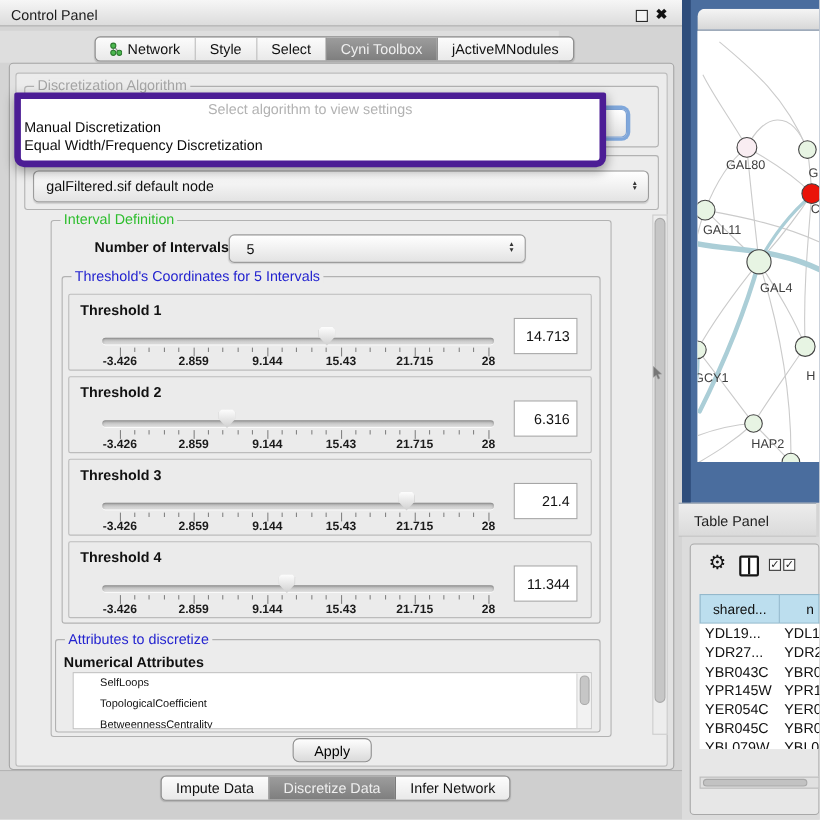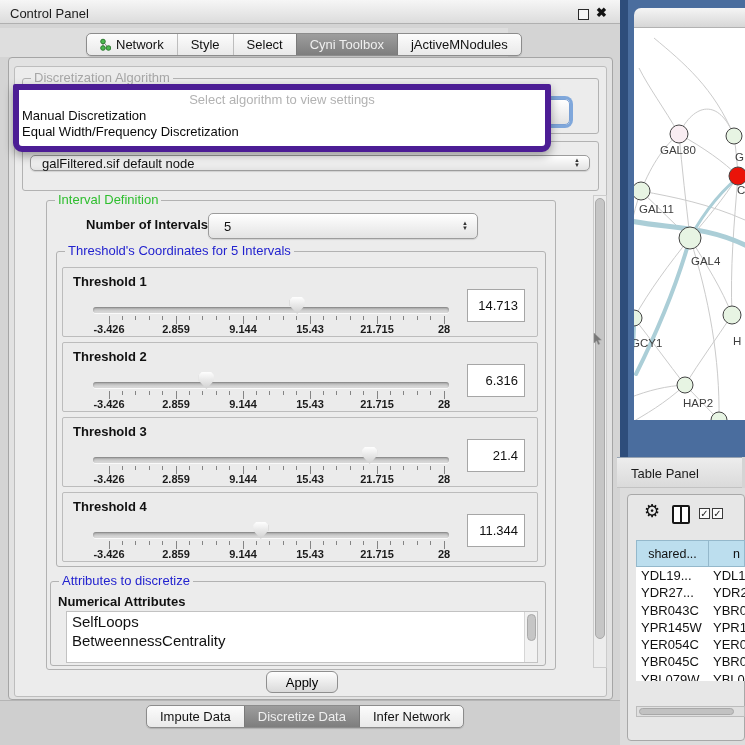--- a/index.html
+++ b/index.html
@@ -38,21 +38,21 @@
   
   .tbox{position:relative;width:476px;height:70px;border:1px solid #bcbcbc;border-radius:2px;background:#ebebeb;margin-bottom:5px}
   .tname{position:absolute;left:10px;top:6px;font-weight:bold;font-size:13px}
   .track{position:absolute;left:30px;top:39px;width:356px;height:6px;border-radius:3px;background:linear-gradient(#b4b4b4,#dfdfdf);box-shadow:inset 0 1px 2px rgba(0,0,0,.3),0 1px 0 #fafafa}
   .thumb{position:absolute;top:29px;width:15px;height:17px;background:linear-gradient(#fefefe,#d0d0d0);clip-path:polygon(0% 18%,18% 0%,82% 0%,100% 18%,100% 52%,50% 100%,0% 52%);filter:drop-shadow(0 1px 1px rgba(0,0,0,.55))}
   .tick{position:absolute;width:1px;background:#848484}
   .tlab{position:absolute;top:55px;width:54px;margin-left:-27px;text-align:center;font-size:11px;font-weight:bold;color:#1b1b1b;white-space:nowrap}
   .tval{position:absolute;left:404px;top:21px;width:58px;height:33px;border:1px solid #a6a6a6;background:#fff;font:13px "Liberation Sans",sans-serif;text-align:right;padding:0 6px;color:#111}
 
   .list{position:absolute;background:#fff;border:1px solid #c2c2c2;overflow:hidden}
-  .litem{padding-left:5px;line-height:19px;font-size:15px;white-space:nowrap}
+  .litem{padding-left:24px;line-height:19px;font-size:10px;white-space:nowrap}
 
   .vtrack{position:absolute;background:#ededed;border:1px solid #cccccc}
   .vthumb{position:absolute;background:#c6c6c6;border:1px solid #a9a9a9;border-radius:5px}
 
   .btn{position:absolute;border:1px solid #8f8f8f;border-radius:6px;background:linear-gradient(#fefefe,#dadada);font-size:13px;text-align:center}
 
   .bottomstrip{left:0;top:700px;width:620px;height:45px;background:#cfcfcf;border-top:1px solid #b5b5b5}
 
   
   .blueframe{left:620px;top:0;width:125px;height:457px;background:#4a6d9e}
@@ -123,21 +123,21 @@
 
 <div class="abs popup">
   <div class="pophint">Select algorithm to view settings</div>
   <div class="popopt" style="top:18px;font-weight:normal">Manual Discretization</div>
   <div class="popopt" style="top:34px">Equal Width/Frequency Discretization</div>
 </div>
 
 <div class="group" style="left:22px;top:141px;width:577px;height:50px">
   <span class="gtitle" style="left:8px;top:-8px;color:#111">Table Data</span>
 </div>
-<div class="combo" style="left:30px;top:155px;width:560px;height:16px">
+<div class="combo" style="left:30px;top:155px;width:560px;height:29px">
   <span class="cval">galFiltered.sif default node</span>
   <span class="stepper">▲<span>▼</span></span>
 </div>
 
 <div class="vtrack" style="left:593px;top:195px;width:14px;height:473px">
   <div class="vthumb" style="left:1px;top:2px;width:10px;height:441px"></div>
 </div>
 
 <div class="group" style="left:46px;top:200px;width:510px;height:470px">
   <span class="gtitle" style="left:8px;top:-8px;color:#2ebe2e">Interval Definition</span>
@@ -306,20 +306,21 @@
     </div>
   </div>
 
 <div class="group" style="left:50px;top:581px;width:496px;height:85px">
   <span class="gtitle" style="left:8px;top:-8px;color:#2323cf">Attributes to discretize</span>
 </div>
 <span class="abs" style="left:58px;top:594px;font-weight:bold">Numerical Attributes</span>
 <div class="list" style="left:66px;top:611px;width:472px;height:52px">
   <div id="attr-list">
       <div class="litem">SelfLoops</div>
+      <div class="litem">TopologicalCoefficient</div>
       <div class="litem">BetweennessCentrality</div>
     </div>
   <div class="vtrack" style="right:0;top:0;width:13px;height:50px;border:none;border-left:1px solid #d6d6d6;background:#f2f2f2">
     <div class="vthumb" style="left:1.5px;top:2px;width:9px;height:27px"></div>
   </div>
 </div>
 
 <button class="btn" style="left:266px;top:671px;width:72px;height:22px;font-family:'Liberation Sans',sans-serif">Apply</button>
 
 <svg class="abs" style="left:593px;top:333px" width="10" height="13">

